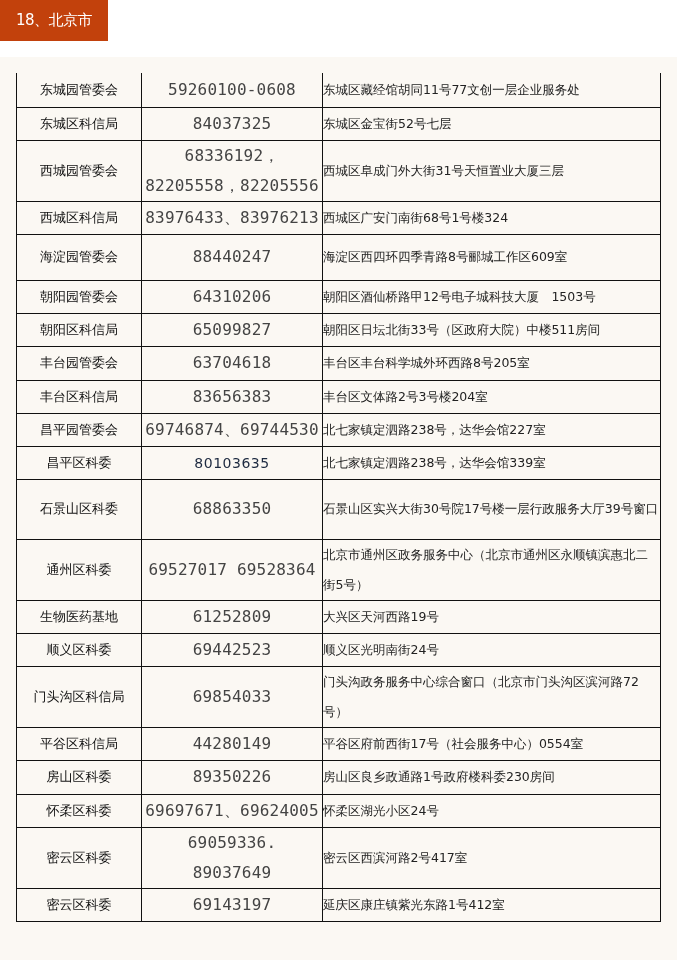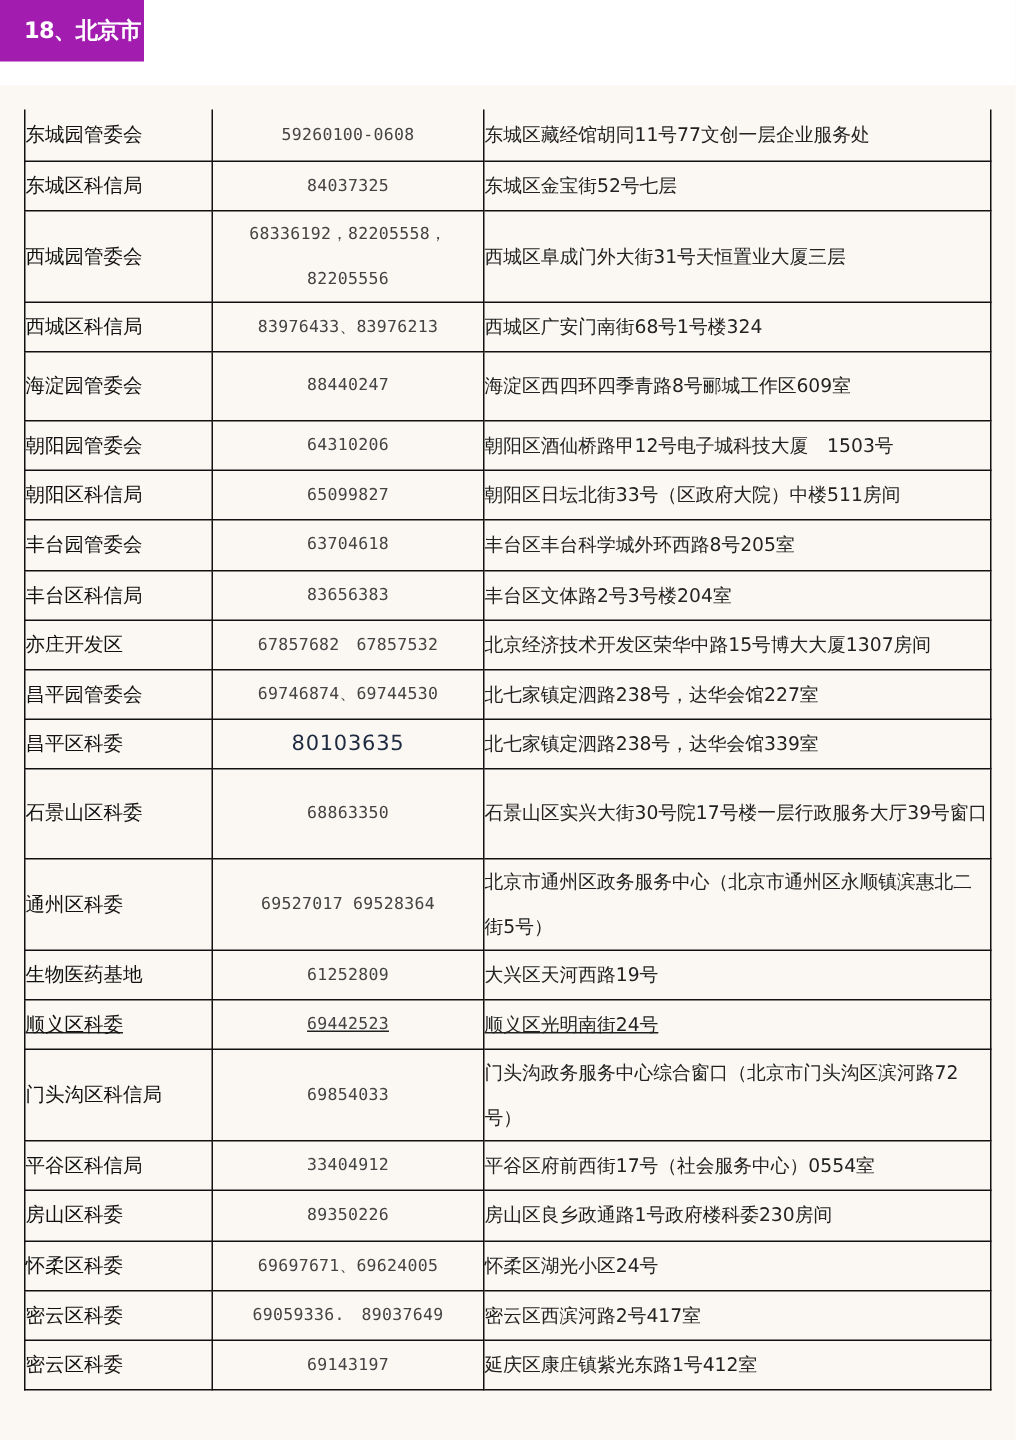--- a/index.html
+++ b/index.html
@@ -4,24 +4,24 @@
   <style>
     html, body { margin: 0; padding: 0; }
     body {
       width: 677px; height: 960px; overflow: hidden;
       background: #ffffff;
       font-family: "DejaVu Sans", "Liberation Sans", sans-serif;
       position: relative;
     }
     .heading-bar {
       position: absolute; left: 0; top: 0;
-      width: 96px; height: 41px;
-      background: #a21caf;
+      width: 108px; height: 41px;
+      background: #c2410c;
       color: #ffffff;
-      font-weight: bold;
+      font-weight: normal;
       font-size: 15px;
       line-height: 41px;
       padding-left: 16px;
       box-sizing: border-box;
       letter-spacing: -0.5px;
     }
     .content-bg {
       position: absolute; left: 0; top: 57px;
       width: 677px; height: 903px;
       background: #fbf8f3;
@@ -35,29 +35,29 @@
       color: #222;
     }
     table.contacts td {
       border: 1.5px solid #111;
       padding: 0;
       vertical-align: middle;
     }
     table.contacts tr:first-child td { border-top: none; }
     td.name {
       width: 124px;
-      text-align: left;
+      text-align: center;
       font-size: 13px;
       color: #111;
     }
     td.phone {
       width: 180px;
       text-align: center;
       font-family: "DejaVu Sans Mono", "Liberation Mono", monospace;
-      font-size: 11px;
+      font-size: 16px;
       color: #444;
       letter-spacing: 0.2px;
       line-height: 30px;
       padding: 0 6px;
     }
     td.phone.big {
       font-family: "DejaVu Sans", "Liberation Sans", sans-serif;
       font-size: 14px;
       color: #1d2a40;
       letter-spacing: 0.5px;
@@ -119,25 +119,20 @@
         <td class="name">丰台园管委会</td>
         <td class="phone">63704618</td>
         <td class="addr">丰台区丰台科学城外环西路8号205室</td>
       </tr>
       <tr style="height: 33px;">
         <td class="name">丰台区科信局</td>
         <td class="phone">83656383</td>
         <td class="addr">丰台区文体路2号3号楼204室</td>
       </tr>
       <tr style="height: 33px;">
-        <td class="name">亦庄开发区</td>
-        <td class="phone">67857682　67857532</td>
-        <td class="addr">北京经济技术开发区荣华中路15号博大大厦1307房间</td>
-      </tr>
-      <tr style="height: 33px;">
         <td class="name">昌平园管委会</td>
         <td class="phone">69746874、69744530</td>
         <td class="addr">北七家镇定泗路238号，达华会馆227室</td>
       </tr>
       <tr style="height: 33px;">
         <td class="name">昌平区科委</td>
         <td class="phone big">80103635</td>
         <td class="addr">北七家镇定泗路238号，达华会馆339室</td>
       </tr>
       <tr style="height: 60px; margin-top: 11px;">
@@ -148,33 +143,33 @@
       <tr style="height: 61px;">
         <td class="name">通州区科委</td>
         <td class="phone">69527017 69528364</td>
         <td class="addr">北京市通州区政务服务中心（北京市通州区永顺镇滨惠北二街5号）</td>
       </tr>
       <tr style="height: 33px;">
         <td class="name">生物医药基地</td>
         <td class="phone">61252809</td>
         <td class="addr">大兴区天河西路19号</td>
       </tr>
-      <tr style="height: 33px; text-decoration: underline;">
+      <tr style="height: 33px;">
         <td class="name">顺义区科委</td>
         <td class="phone">69442523</td>
         <td class="addr">顺义区光明南街24号</td>
       </tr>
       <tr style="height: 60px;">
         <td class="name">门头沟区科信局</td>
         <td class="phone">69854033</td>
         <td class="addr">门头沟政务服务中心综合窗口（北京市门头沟区滨河路72号）</td>
       </tr>
       <tr style="height: 33px;">
         <td class="name">平谷区科信局</td>
-        <td class="phone">33404912</td>
+        <td class="phone">44280149</td>
         <td class="addr">平谷区府前西街17号（社会服务中心）0554室</td>
       </tr>
       <tr style="height: 34px;">
         <td class="name">房山区科委</td>
         <td class="phone">89350226</td>
         <td class="addr">房山区良乡政通路1号政府楼科委230房间</td>
       </tr>
       <tr style="height: 33px;">
         <td class="name">怀柔区科委</td>
         <td class="phone">69697671、69624005</td>

